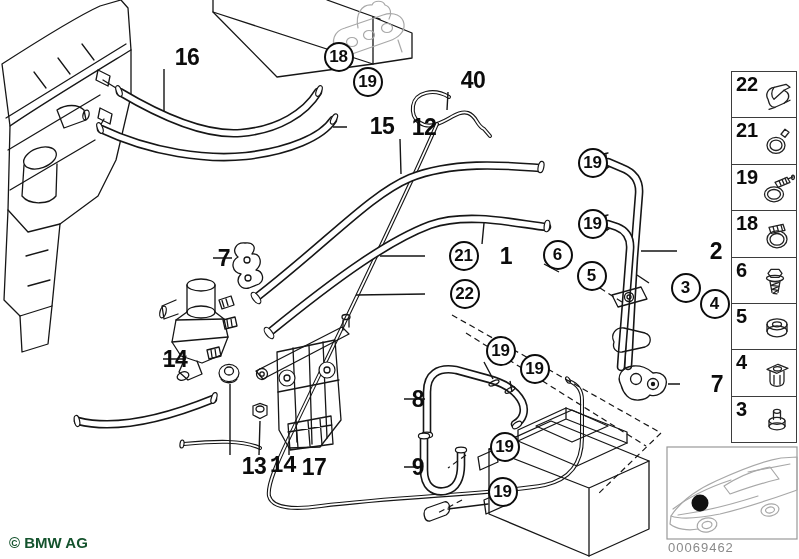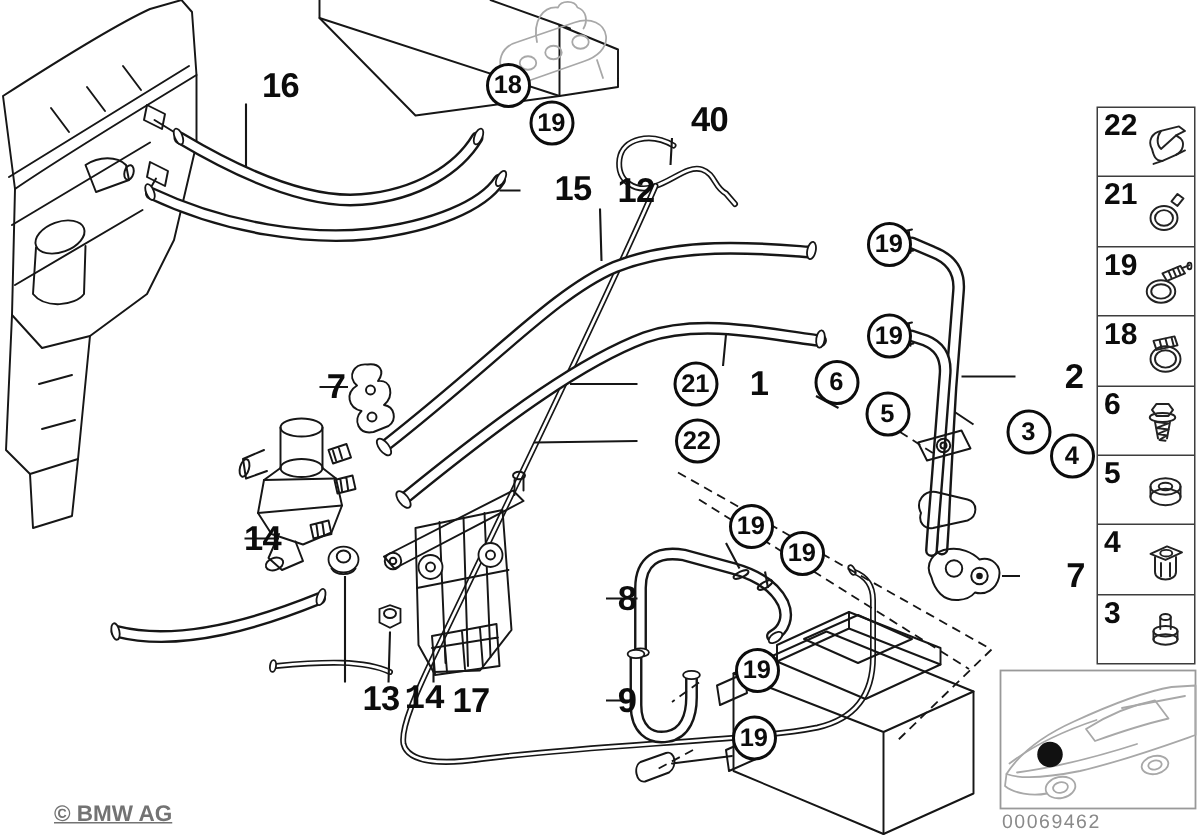--- a/index.html
+++ b/index.html
@@ -26,21 +26,21 @@
   
   #legend{position:absolute;left:731px;top:71px;width:64px;height:370px;display:flex;
           flex-direction:column;border:1.4px solid #3d3d3d;background:#fff;}
   .legend-cell{flex:1;position:relative;border-top:1.4px solid #3d3d3d;}
   .legend-cell:first-child{border-top:none;}
   .legend-num{position:absolute;left:4px;top:1px;font-weight:700;font-size:20px;color:#0c0c0c;}
   .legend-icon{position:absolute;right:1px;top:50%;transform:translateY(-46%);}
   .legend-icon svg{display:block;}
   .ic{fill:none;stroke:#222;stroke-width:1.3;stroke-linejoin:round;stroke-linecap:round;}
   
-  .copyright{position:absolute;left:36px;top:534px;font-weight:700;font-size:15px;color:#737373;text-decoration:underline;}
+  .copyright{position:absolute;left:9px;top:534px;font-weight:700;font-size:15px;color:#14532d;}
   .image-code{position:absolute;left:668px;top:540px;font-size:13px;color:#8a8a8a;letter-spacing:1px;}
 </style>
 </head>
 <body>
 
 <div class="stage">
 
   <svg class="art" width="799" height="559" viewBox="0 0 799 559">
     <defs>
       <path id="p16" d="M120,92 C162,117 206,136 241,133 C279,130 306,112 318,92"></path>

